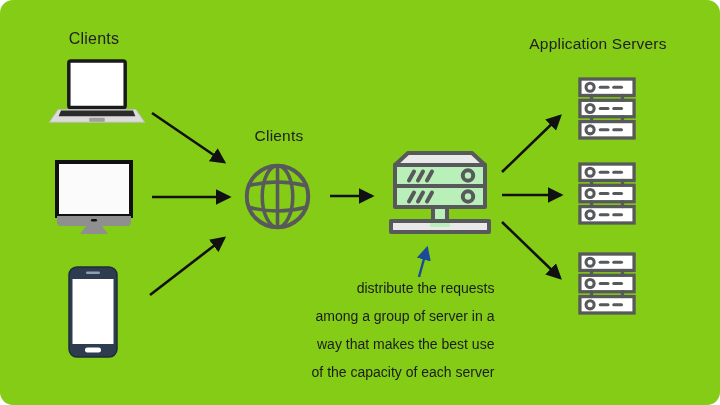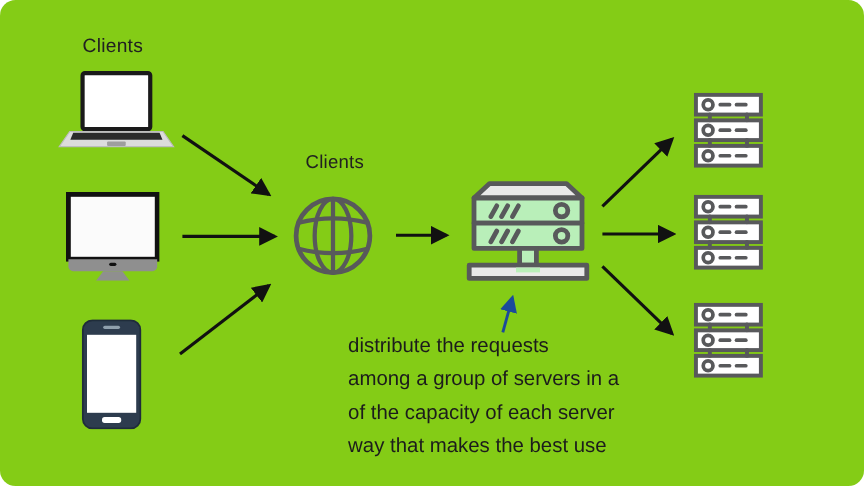--- a/index.html
+++ b/index.html
@@ -8,21 +8,21 @@
     font-family:"Liberation Sans", sans-serif;color:var(--text,#212121);border-radius:13px;
   }
   .abs{position:absolute;}
   .label{
     position:absolute;transform:translateX(-50%);white-space:nowrap;
     font-size:16px;color:var(--text,#212121);letter-spacing:.2px;
   }
   .label.sm{font-size:15.5px;}
   .annotation{
     position:absolute;left:403px;top:274px;transform:translateX(-50%);
-    text-align:left;font-size:17px;line-height:28px;color:#1c1c1c;white-space:nowrap;
+    text-align:right;font-size:14px;line-height:28px;color:#1c1c1c;white-space:nowrap;
   }
   svg{display:block;}
   .st{stroke:var(--icon-outline,#58595b);}
   .fg{fill:var(--load-balancer-fill,#b9efb9);}
   .arrow-line{stroke:var(--arrow,#111111);stroke-width:2.6;fill:none;}
   .ah-fill{fill:var(--arrow,#111111);}
   .blue-line{stroke:var(--annotation-arrow,#1b4a9b);stroke-width:2.4;fill:none;}
   .ahb-fill{fill:var(--annotation-arrow,#1b4a9b);}
 </style>
 </head>
@@ -44,20 +44,21 @@
     <line class="arrow-line" x1="150" y1="295" x2="224" y2="238" marker-end="url(#ah)"></line>
     <line class="arrow-line" x1="330" y1="196" x2="372" y2="196" marker-end="url(#ah)"></line>
     <line class="arrow-line" x1="502" y1="172" x2="560" y2="116" marker-end="url(#ah)"></line>
     <line class="arrow-line" x1="502" y1="195" x2="561" y2="195" marker-end="url(#ah)"></line>
     <line class="arrow-line" x1="502" y1="222" x2="560" y2="278" marker-end="url(#ah)"></line>
     <line class="blue-line" x1="419" y1="277" x2="427" y2="248" marker-end="url(#ahb)"></line>
   </svg>
 
   <div class="label" style="left:94px;top:30px">Clients</div>
   <div class="label sm" style="left:279px;top:127px">Clients</div>
+  <div class="label sm" style="left:598px;top:35px">Application Servers</div>
 
   <div class="abs" style="left:48px;top:59px">
     <svg width="98" height="70" viewBox="0 0 100 72">
       <rect x="21" y="2" width="58" height="48" rx="2" fill="#ffffff" stroke="#1a1a1a" stroke-width="3.6"></rect>
       <polygon points="10,52 90,52 99,65 1,65" fill="#dcdcdc" stroke="#bdbdbd" stroke-width="1"></polygon>
       <polygon points="13,53 87,53 89.5,59 10.5,59" fill="#2b2b2b"></polygon>
       <rect x="42" y="60.5" width="16" height="4" rx="1" fill="#9e9e9e"></rect>
     </svg>
   </div>
 
@@ -178,18 +179,18 @@
           <line x1="37" y1="32.5" x2="45" y2="32.5"></line>
         <circle cx="12.5" cy="54.5" r="4.2"></circle>
           <line x1="23" y1="54.5" x2="31" y2="54.5"></line>
           <line x1="37" y1="54.5" x2="45" y2="54.5"></line>
       </g>
     </svg>
   </div>
 
   <div class="annotation">
     <div>distribute the requests</div>
-    <div>among a group of servers in a</div>
+    <div>among a group of server in a</div>
+    <div>way that makes the best use</div>
     <div>of the capacity of each server</div>
-    <div>way that makes the best use</div>
   </div>
 
 </div>
 
 </body></html>

